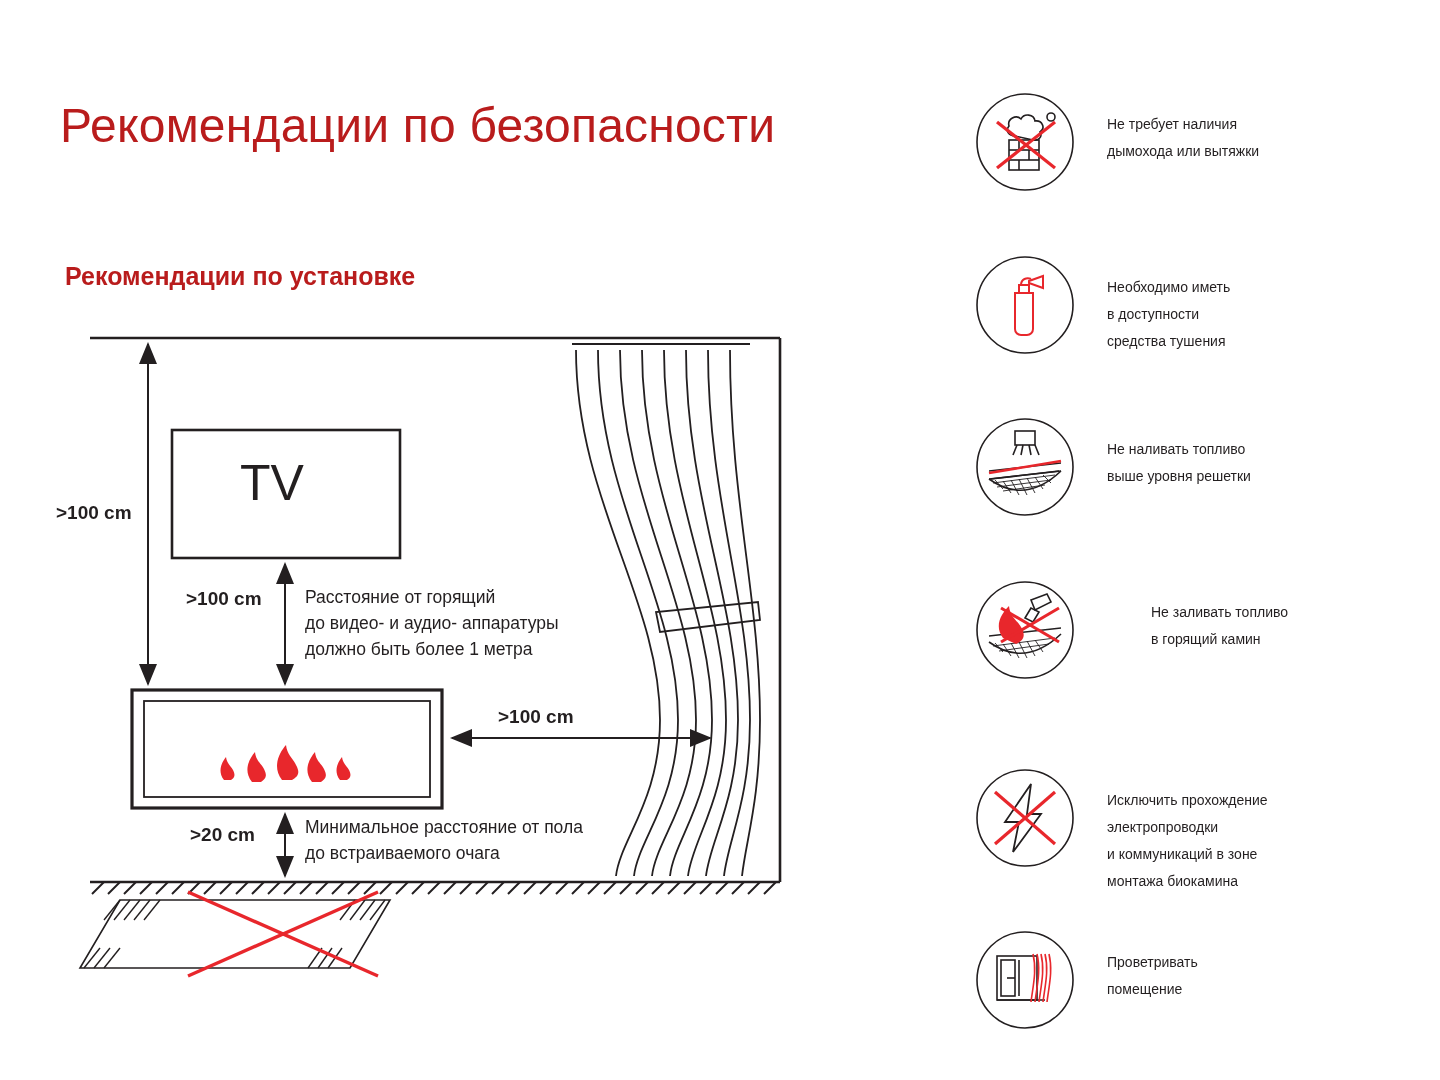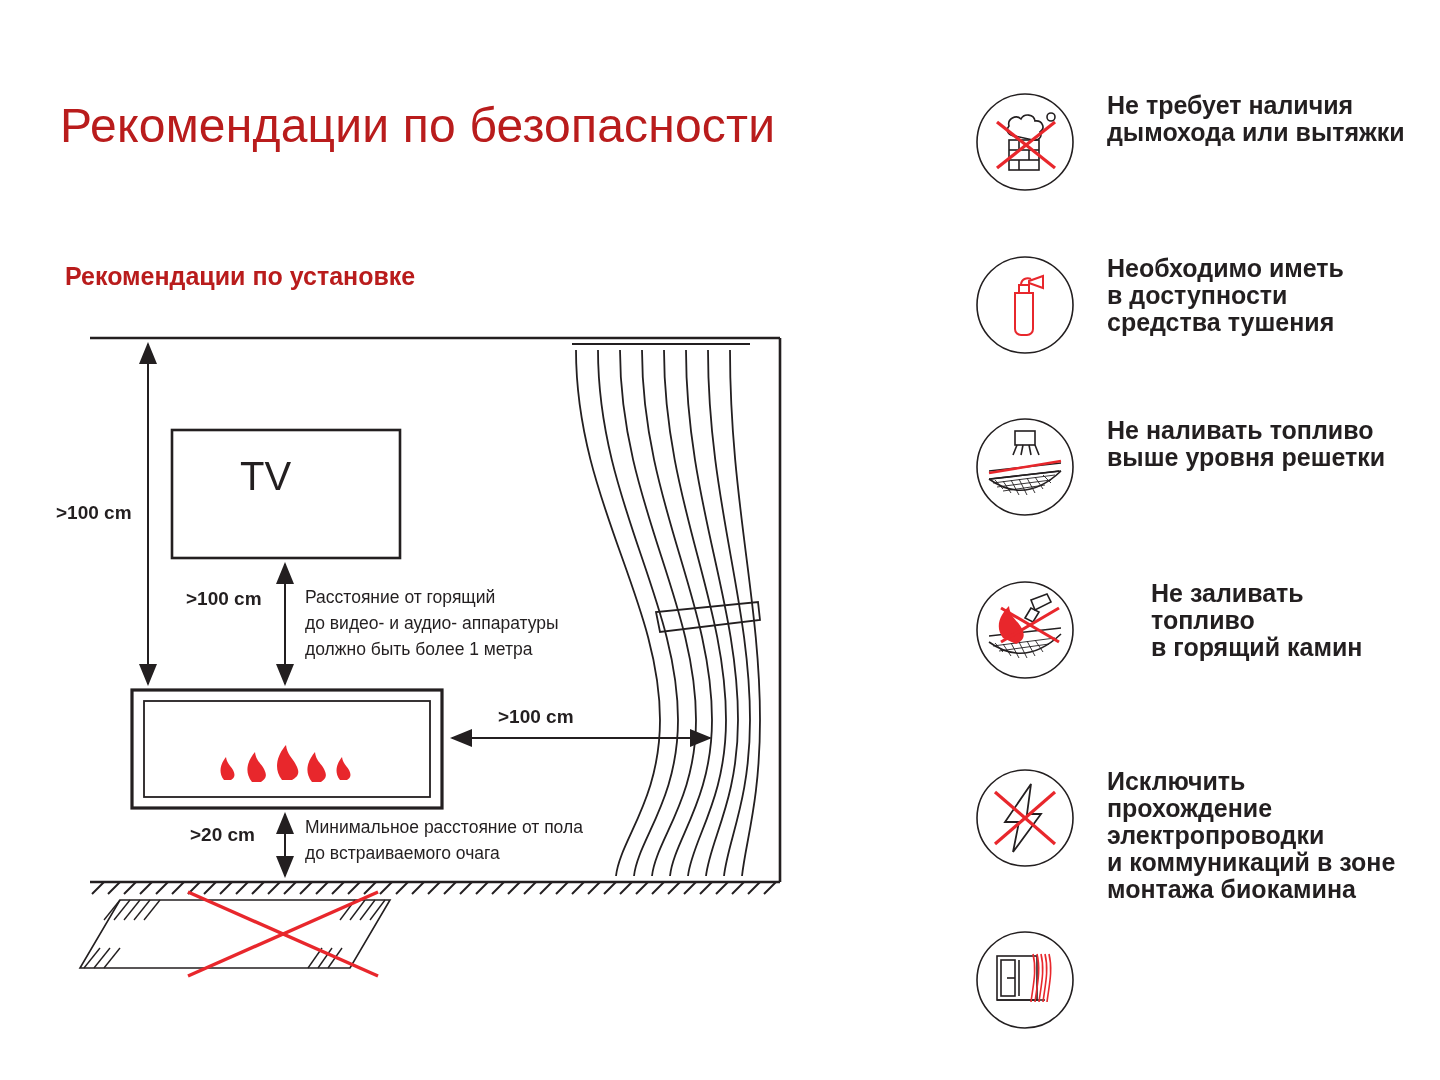--- a/index.html
+++ b/index.html
@@ -61,21 +61,21 @@
   .note-text {
     position: absolute;
     font-size: 17.5px;
     font-weight: normal;
     line-height: 26px;
     color: #231f20;
     white-space: nowrap;
   }
   #tv-label {
     position: absolute;
-    font-size: 40px;
+    font-size: 50px;
     font-weight: 500;
     color: #231f20;
   }
 
   
   #icon-list {
     position: absolute;
     left: 975px;
     top: 92px;
     width: 430px;
@@ -87,25 +87,26 @@
     align-items: flex-start;
   }
   .icon-circle {
     width: 100px;
     height: 100px;
     flex: 0 0 100px;
     position: relative;
   }
   .icon-text {
     margin-left: 32px;
-    font-size: 25px;
-    font-weight: bold;
+    font-size: 14px;
+    font-weight: normal;
     line-height: 27px;
     color: #231f20;
     white-space: pre-line;
+    margin-top: 19px;
   }
 </style>
 </head>
 <body>
 
 <div class="page">
 
   <div id="main-title">Рекомендации по безопасности</div>
   <div id="section-title">Рекомендации по установке</div>
 
@@ -389,16 +390,18 @@
           </g>
           <g stroke="#e8272c" stroke-width="1.6" fill="none">
             <path d="M58 24 C 62 40, 58 56, 56 72"></path>
             <path d="M62 24 C 66 40, 62 56, 60 72"></path>
             <path d="M66 24 C 70 40, 66 56, 64 72"></path>
             <path d="M70 24 C 74 40, 70 56, 68 72"></path>
             <path d="M74 24 C 78 40, 74 56, 72 72"></path>
           </g>
         </svg>
       </div>
+      <div class="icon-text">Проветривать
+помещение</div>
     </div>
 
   </div>
 </div>
 
 </body></html>

